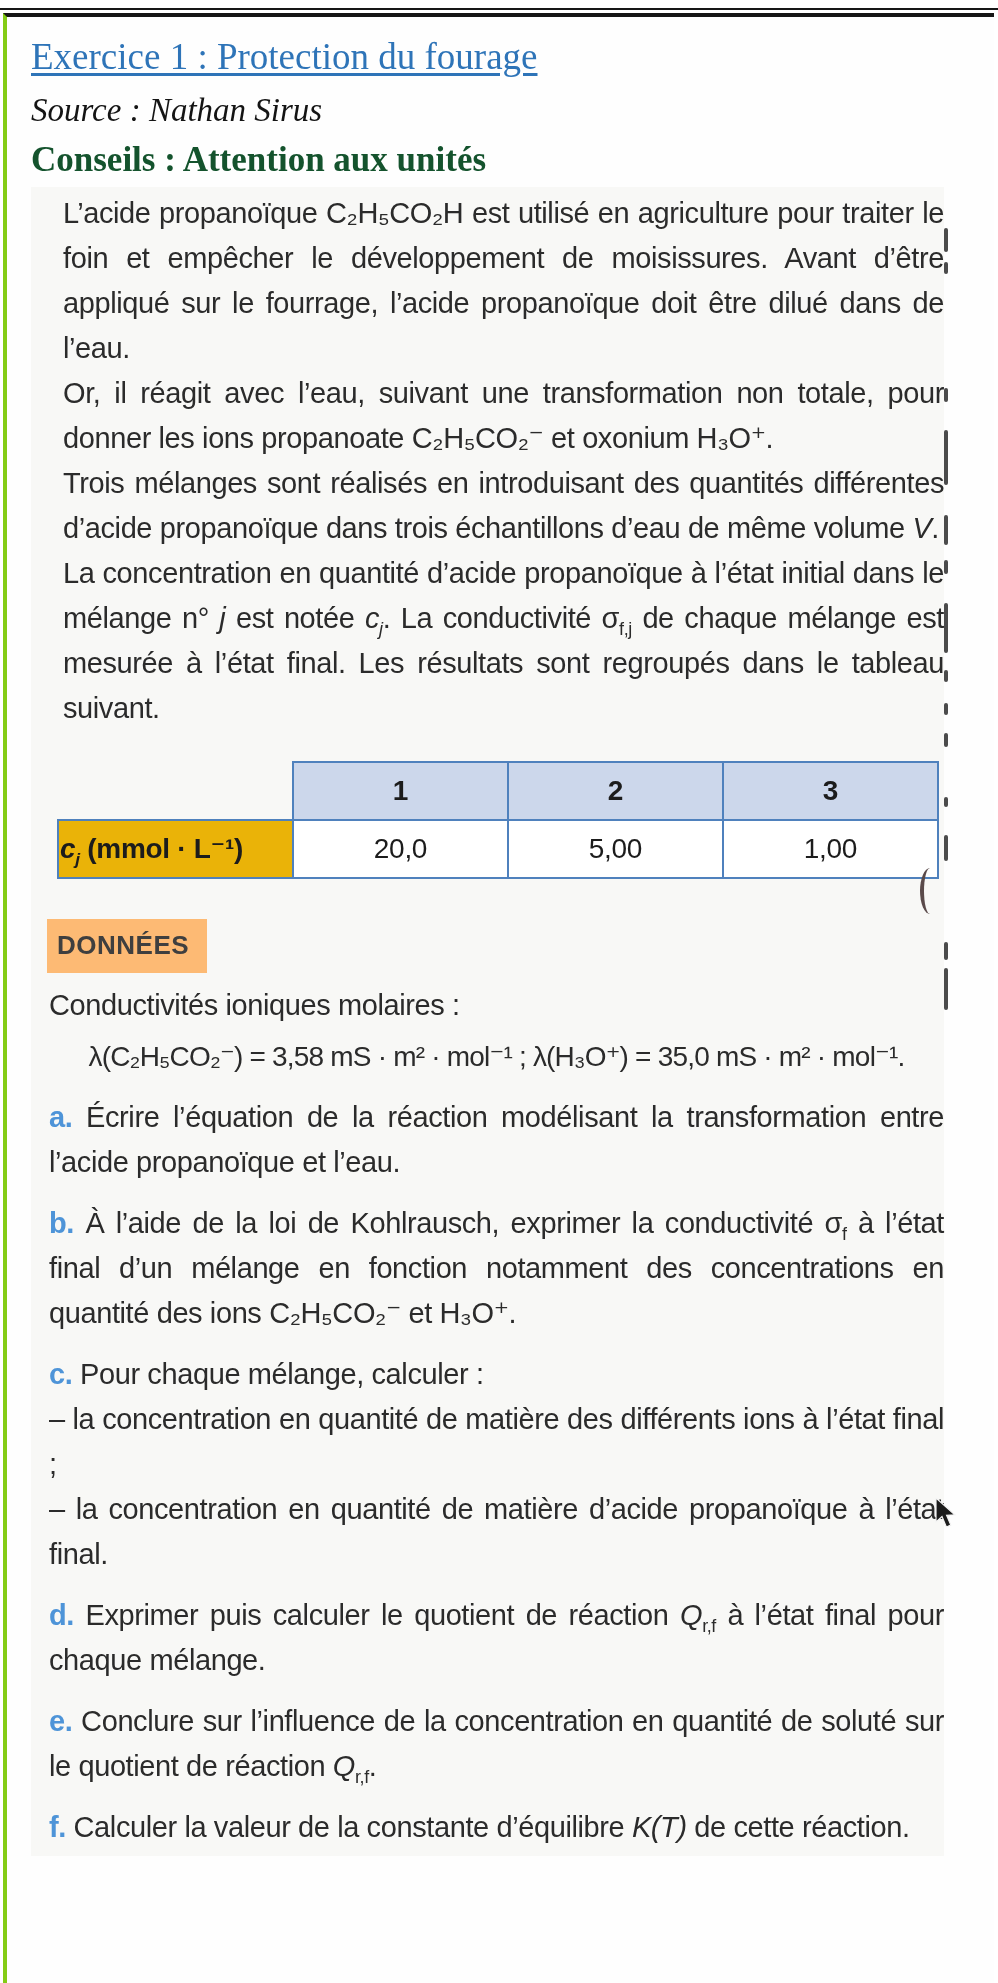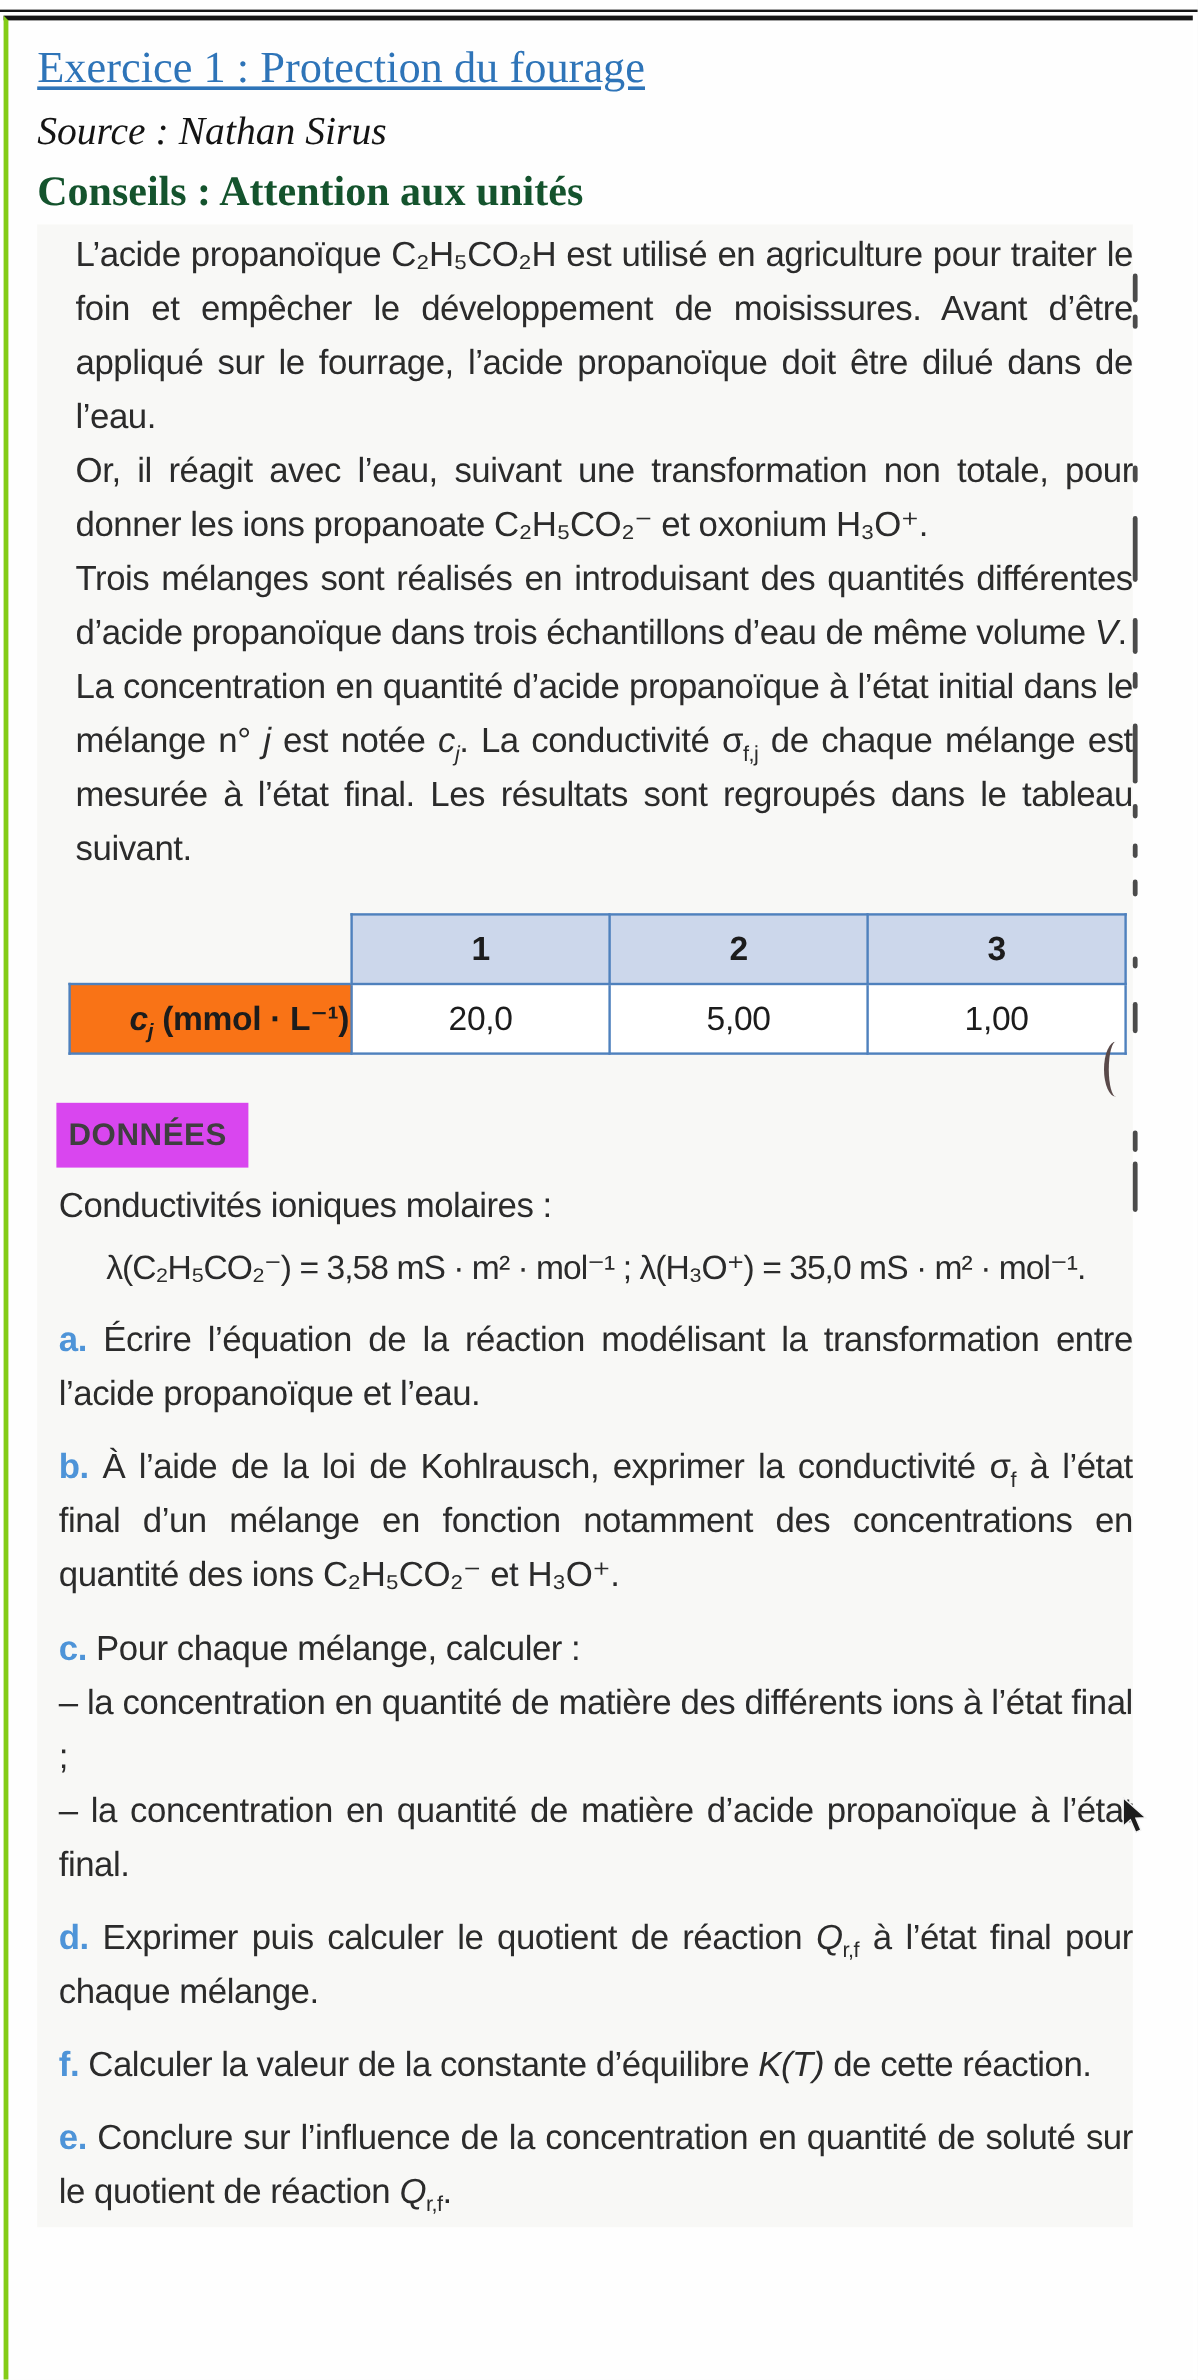--- a/index.html
+++ b/index.html
@@ -40,25 +40,25 @@
   
   table.rtable{
     border-collapse:collapse;margin:30px 0 34px 26px;table-layout:fixed;
   }
   table.rtable td,table.rtable th{
     border:2px solid #4f81bd;height:58px;box-sizing:border-box;
     font-size:28px;letter-spacing:-0.3px;
   }
   table.rtable .corner{border:none;background:transparent;width:235px;}
   table.rtable th.ch{width:215px;background:#ccd7eb;color:#1c1c1c;font-weight:bold;text-align:center;}
-  table.rtable th.rh{background:#f97316;color:#1c1c1c;font-weight:bold;text-align:right;}
+  table.rtable th.rh{background:#eab308;color:#1c1c1c;font-weight:bold;text-align:left;}
   table.rtable td.val{background:#ffffff;text-align:center;color:#1c1c1c;font-weight:normal;}
   
   .badge{
-    display:inline-block;margin:6px 0 4px 16px;background:#d946ef;color:#3f3f3f;
+    display:inline-block;margin:6px 0 4px 16px;background:#fdba74;color:#3f3f3f;
     font-weight:bold;font-size:26px;letter-spacing:0.5px;padding:4px 18px 5px 10px;
   }
   .d-line{margin:6px 0 0 18px;text-align:left;}
   .formula{font-size:28px;letter-spacing:-0.8px;text-align:center;}
   
   .q{margin:16px 0 0 18px;}
   .q-item{margin:0 0 0 18px;}
   .qletter{color:#4e94d8;font-weight:bold;}
   
   .dash{position:absolute;left:944px;width:4px;background:#4b4b4b;border-radius:2px;}
@@ -117,23 +117,23 @@
     <p class="q"><span class="qletter">a.</span><span> Écrire l’équation de la réaction modélisant la transformation entre l’acide propanoïque et l’eau.</span></p>
 
     <p class="q"><span class="qletter">b.</span><span> À l’aide de la loi de Kohlrausch, exprimer la conductivité σ</span><sub>f</sub><span> à l’état final d’un mélange en fonction notamment des concentrations en quantité des ions C₂H₅CO₂⁻ et H₃O⁺.</span></p>
 
     <p class="q"><span class="qletter">c.</span><span> Pour chaque mélange, calculer :</span></p>
     <p class="q-item">– la concentration en quantité de matière des différents ions à l’état final ;</p>
     <p class="q-item">– la concentration en quantité de matière d’acide propanoïque à l’état final.</p>
 
     <p class="q"><span class="qletter">d.</span><span> Exprimer puis calculer le quotient de réaction </span><span class="it">Q</span><sub>r,f</sub><span> à l’état final pour chaque mélange.</span></p>
 
+    <p class="q"><span class="qletter">e.</span><span> Conclure sur l’influence de la concentration en quantité de soluté sur le quotient de réaction </span><span class="it">Q</span><sub>r,f</sub><span>.</span></p>
+
     <p class="q"><span class="qletter">f.</span><span> Calculer la valeur de la constante d’équilibre </span><span class="it">K(T)</span><span> de cette réaction.</span></p>
-
-    <p class="q"><span class="qletter">e.</span><span> Conclure sur l’influence de la concentration en quantité de soluté sur le quotient de réaction </span><span class="it">Q</span><sub>r,f</sub><span>.</span></p>
 
   </div>
 </div>
 
 <div class="dash" style="top:228px;height:24px;"></div>
 <div class="dash" style="top:262px;height:12px;"></div>
 <div class="dash" style="top:388px;height:14px;"></div>
 <div class="dash" style="top:430px;height:55px;"></div>
 <div class="dash" style="top:515px;height:30px;"></div>
 <div class="dash" style="top:560px;height:14px;"></div>

